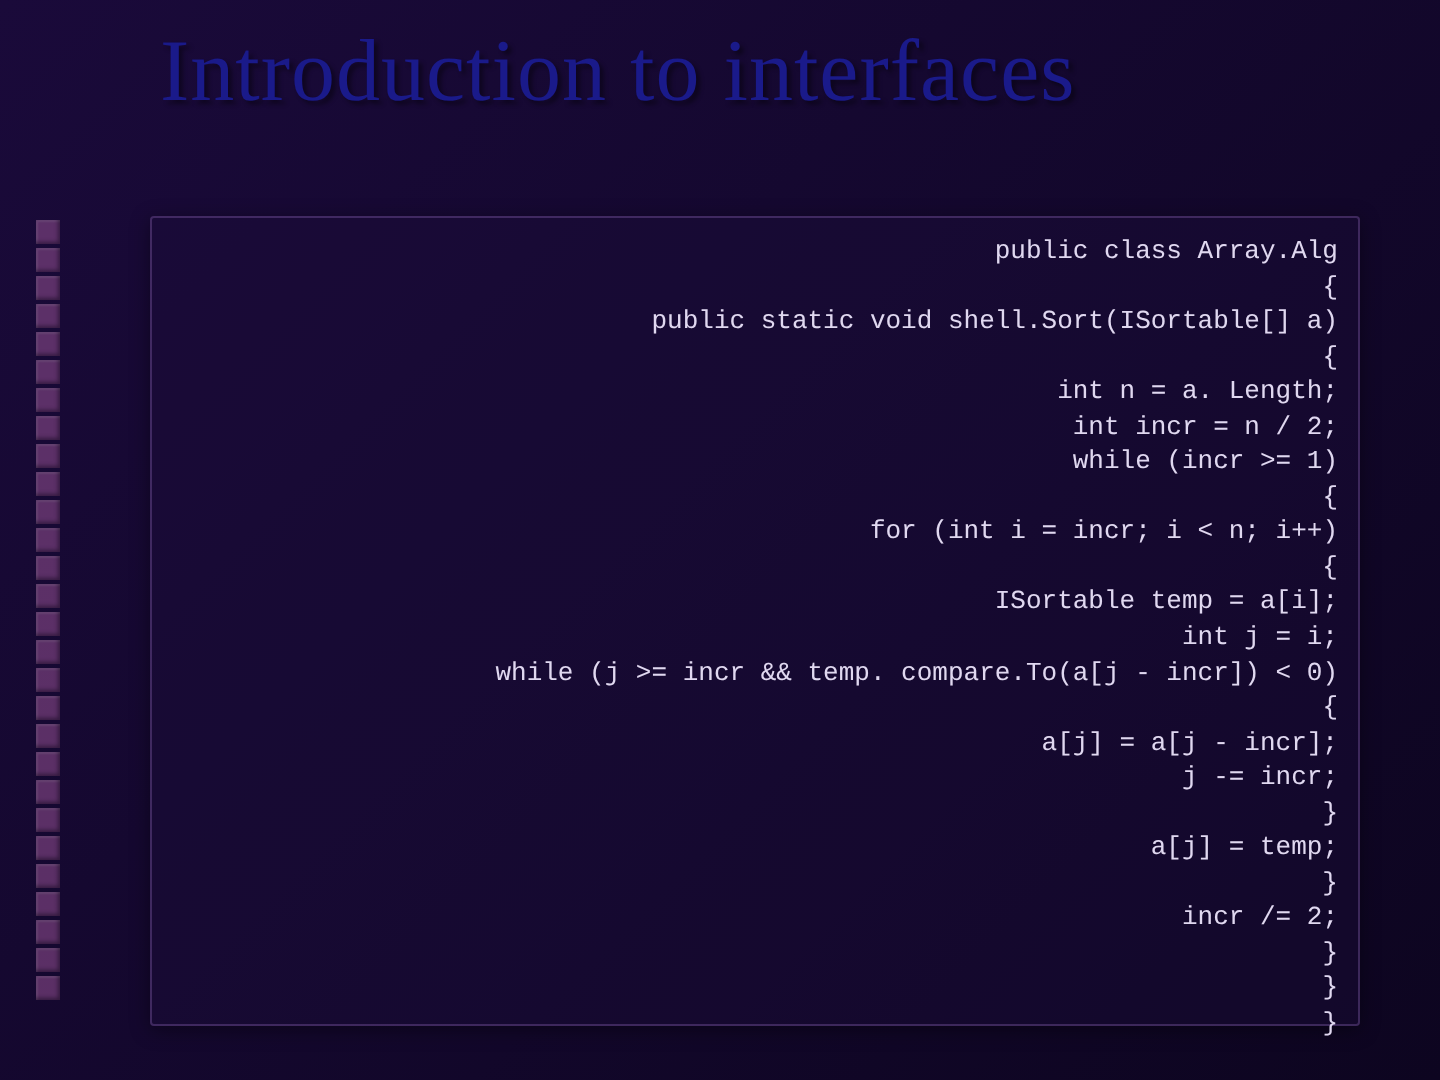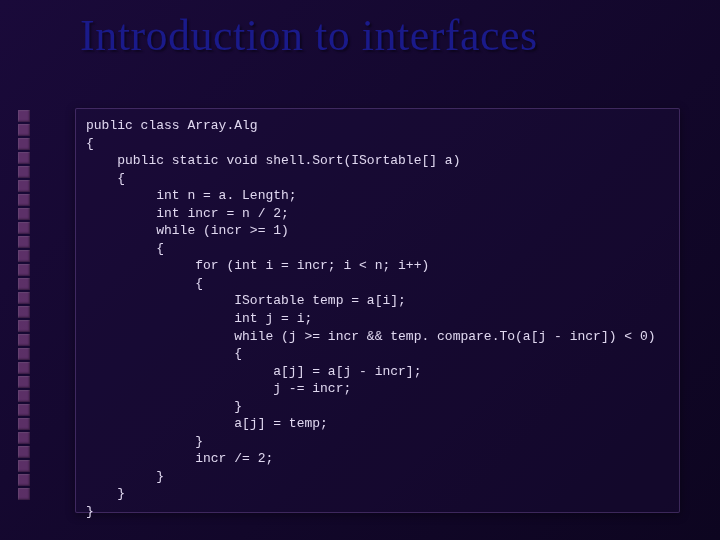--- a/index.html
+++ b/index.html
@@ -10,20 +10,21 @@
     overflow: hidden;
     background: linear-gradient(135deg, #1a0a3a 0%, #0d0520 100%);
     font-family: Georgia, 'Times New Roman', serif;
     color: #e8e4f0;
   }
   .slide {
     position: relative;
     width: 720px;
     height: 540px;
     box-sizing: border-box;
+    text-align: right;
   }
   .title {
     position: absolute;
     top: 10px;
     left: 80px;
     font-size: 44px;
     font-weight: 400;
     color: #1a1a8a;
     text-shadow: 2px 2px 2px rgba(0,0,0,0.4);
     letter-spacing: 0.5px;

